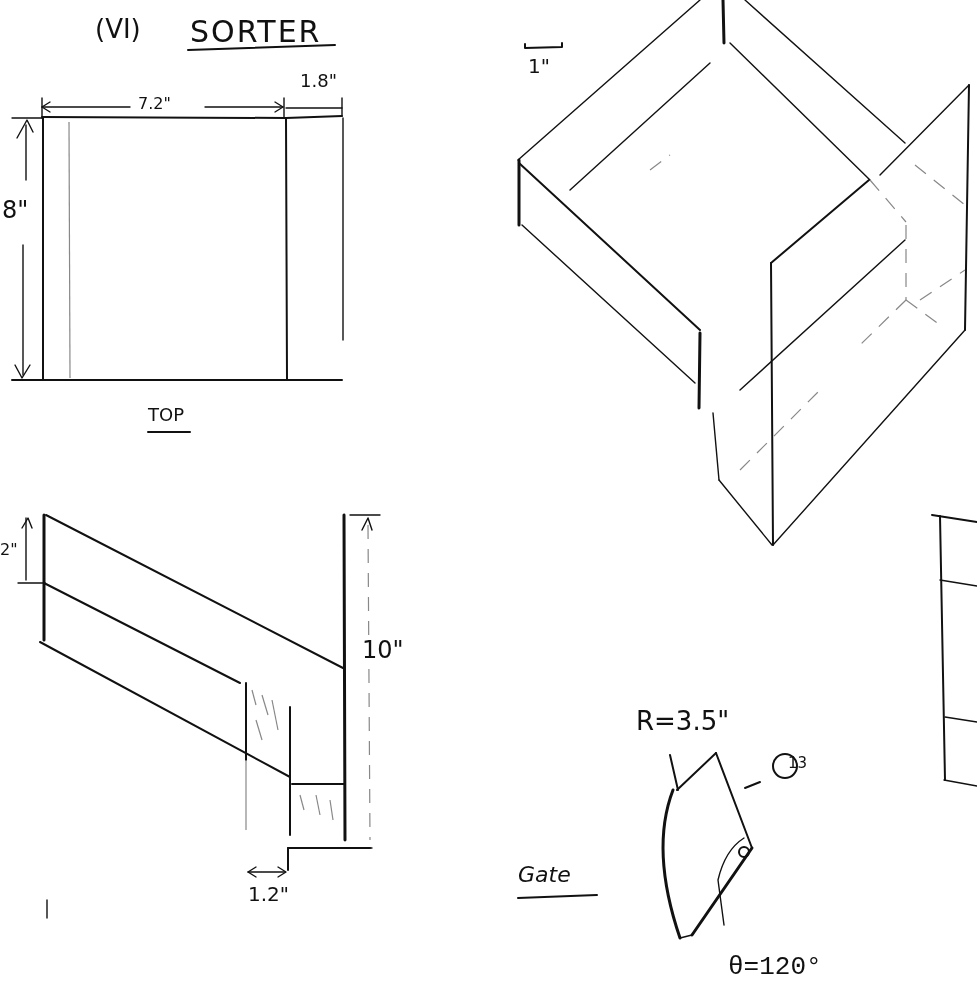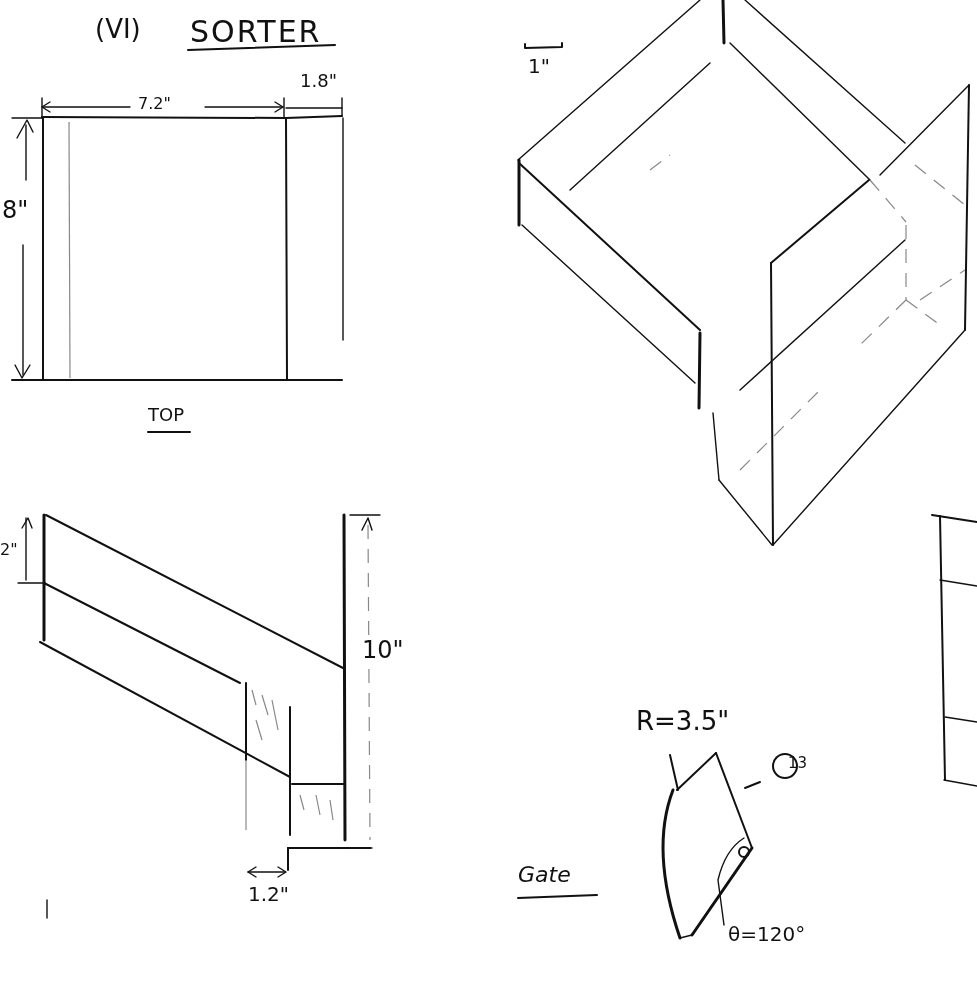--- a/index.html
+++ b/index.html
@@ -169,13 +169,13 @@
 
 <div class="lbl" style="left:0px; top:540px; font-size:16px;">2"</div>
 <div class="lbl" style="left:362px; top:636px; font-size:24px; background:#fff;">10"</div>
 <div class="lbl" style="left:248px; top:882px; font-size:20px;">1.2"</div>
 
 <div class="lbl" style="left:528px; top:54px; font-size:20px;">1"</div>
 
 <div class="lbl" style="left:518px; top:862px; font-size:22px; font-style:italic;">Gate</div>
 <div class="lbl" style="left:636px; top:706px; font-size:26px;">R=3.5"</div>
 <div class="lbl" style="left:776px; top:754px; font-size:15px;margin-left:12px;">13</div>
-<div class="lbl" style="left:728px; top:922px; font-size:20px;">θ=120°</div>
+<div class="lbl" style="left:728px; top:952px; font-size:26px;font-family:Liberation Mono, monospace;">θ=120°</div>
 
 </body></html>

